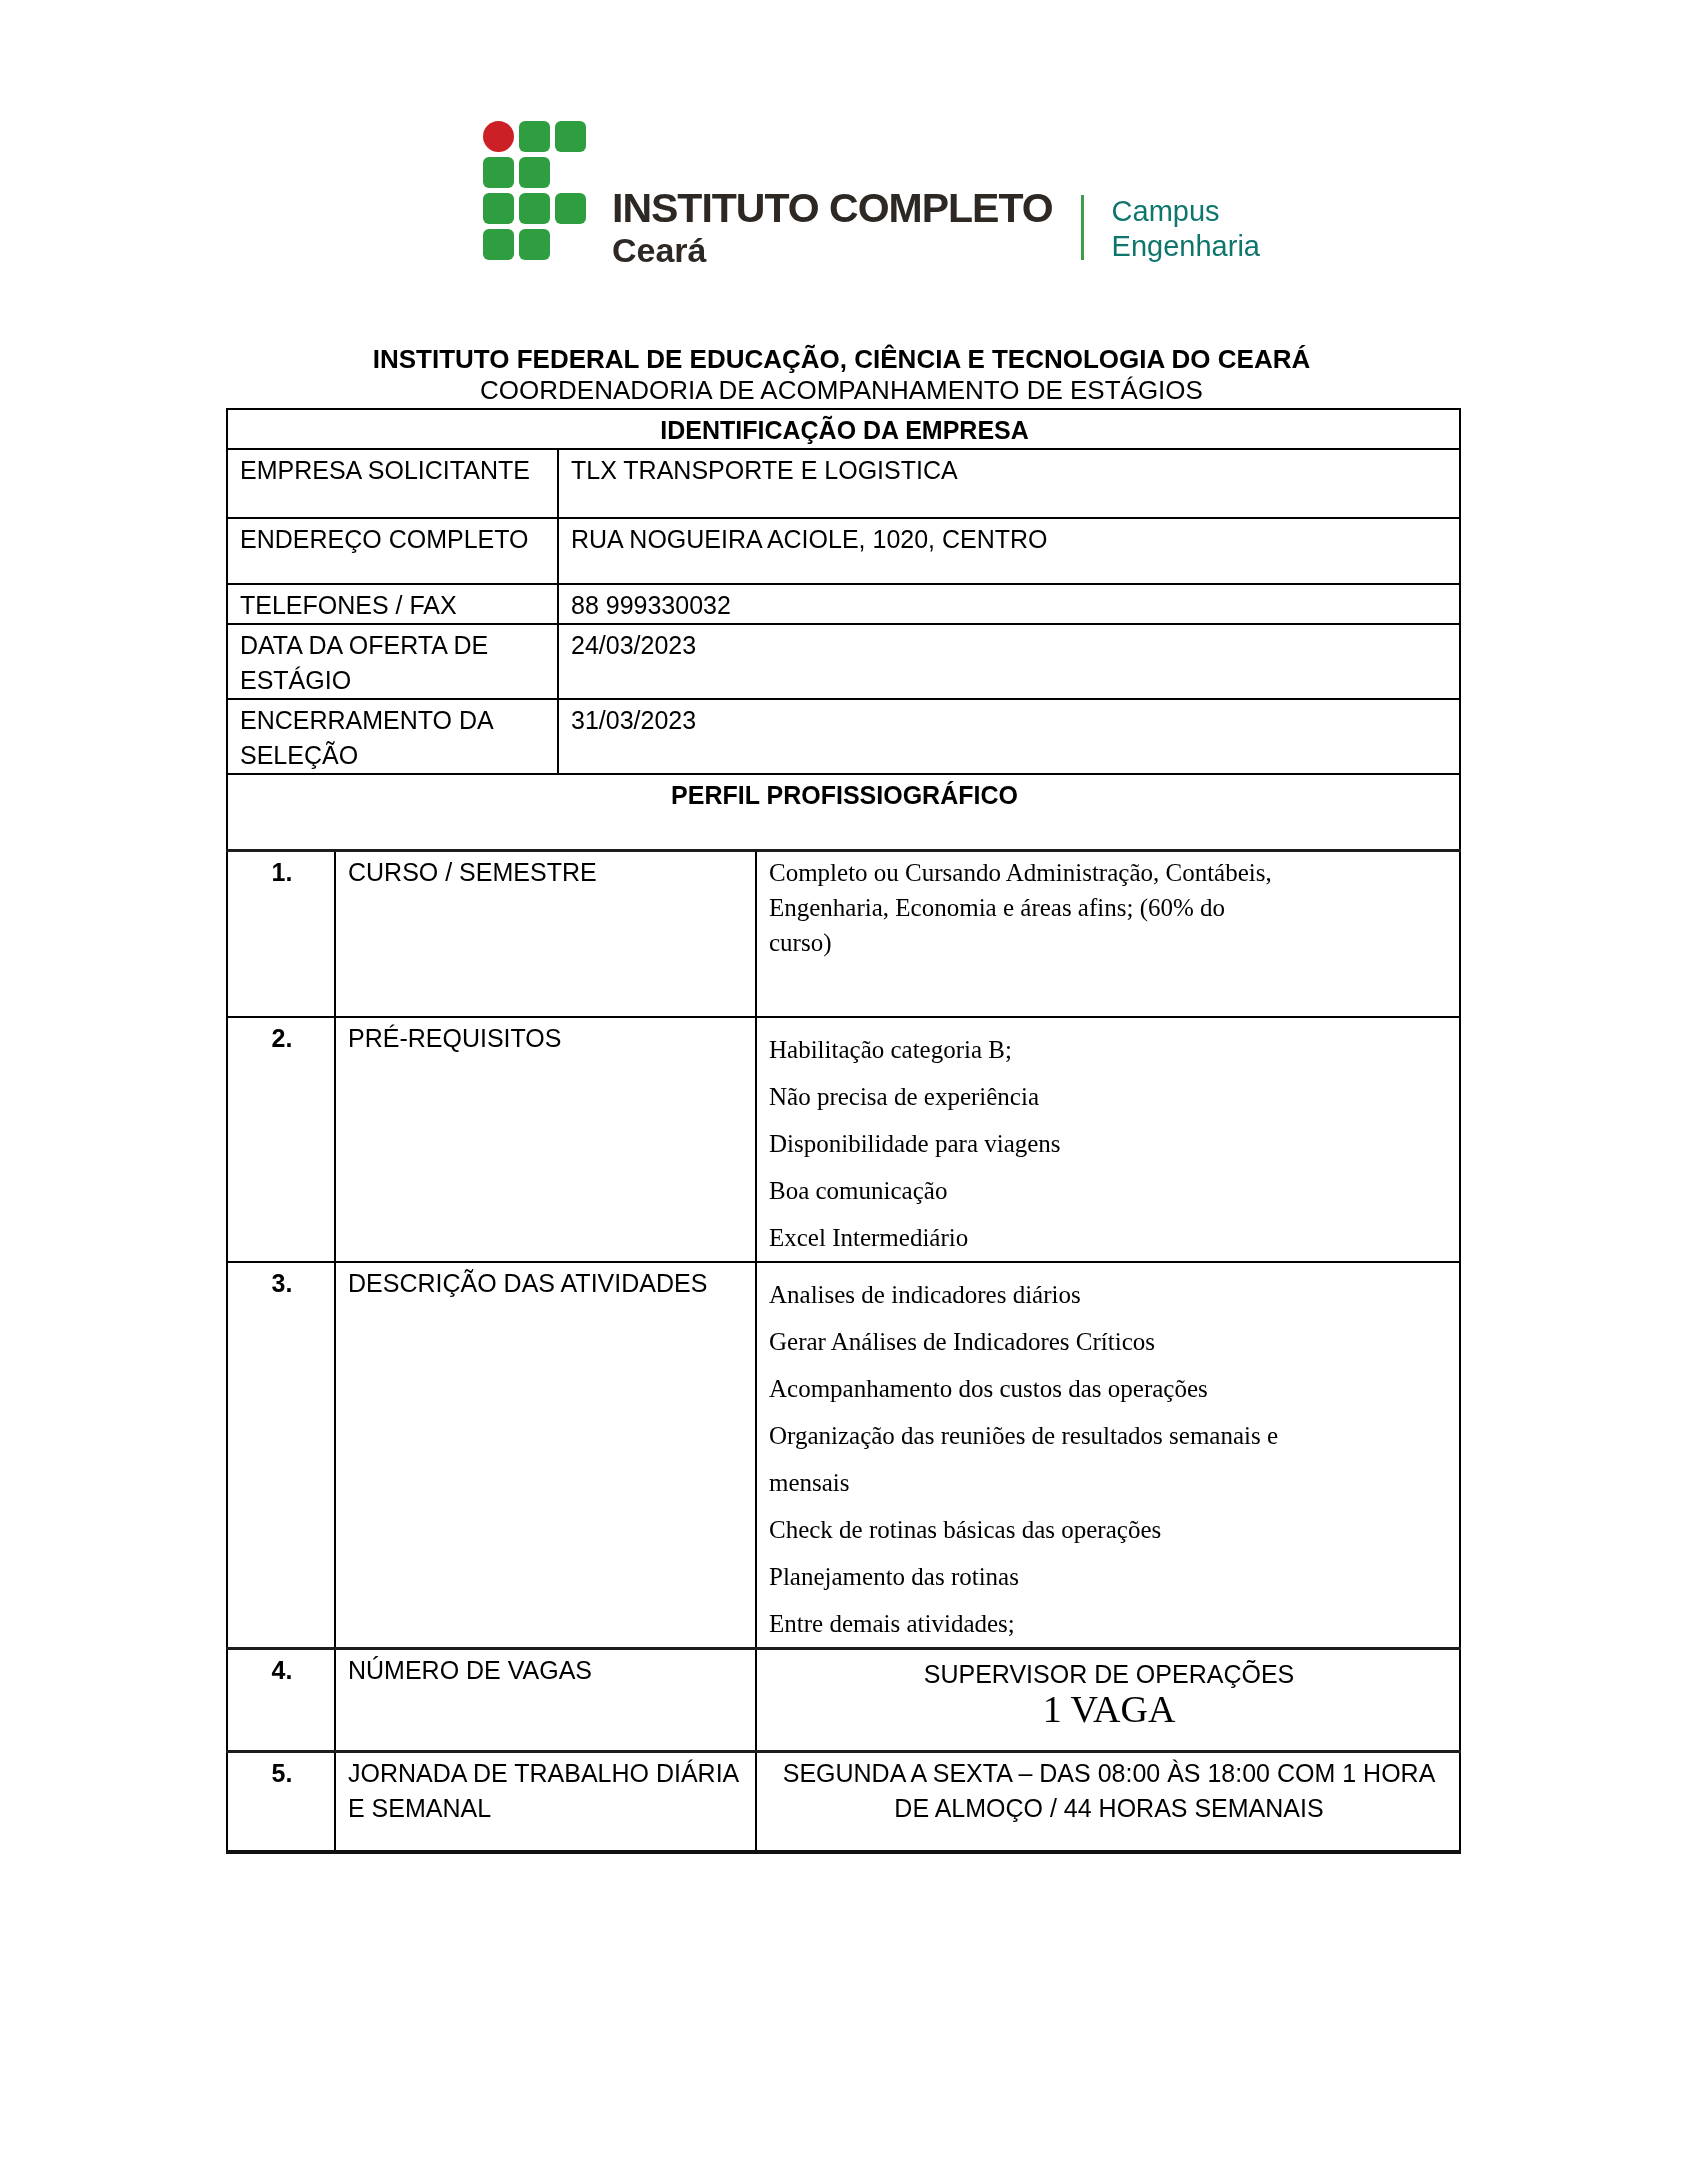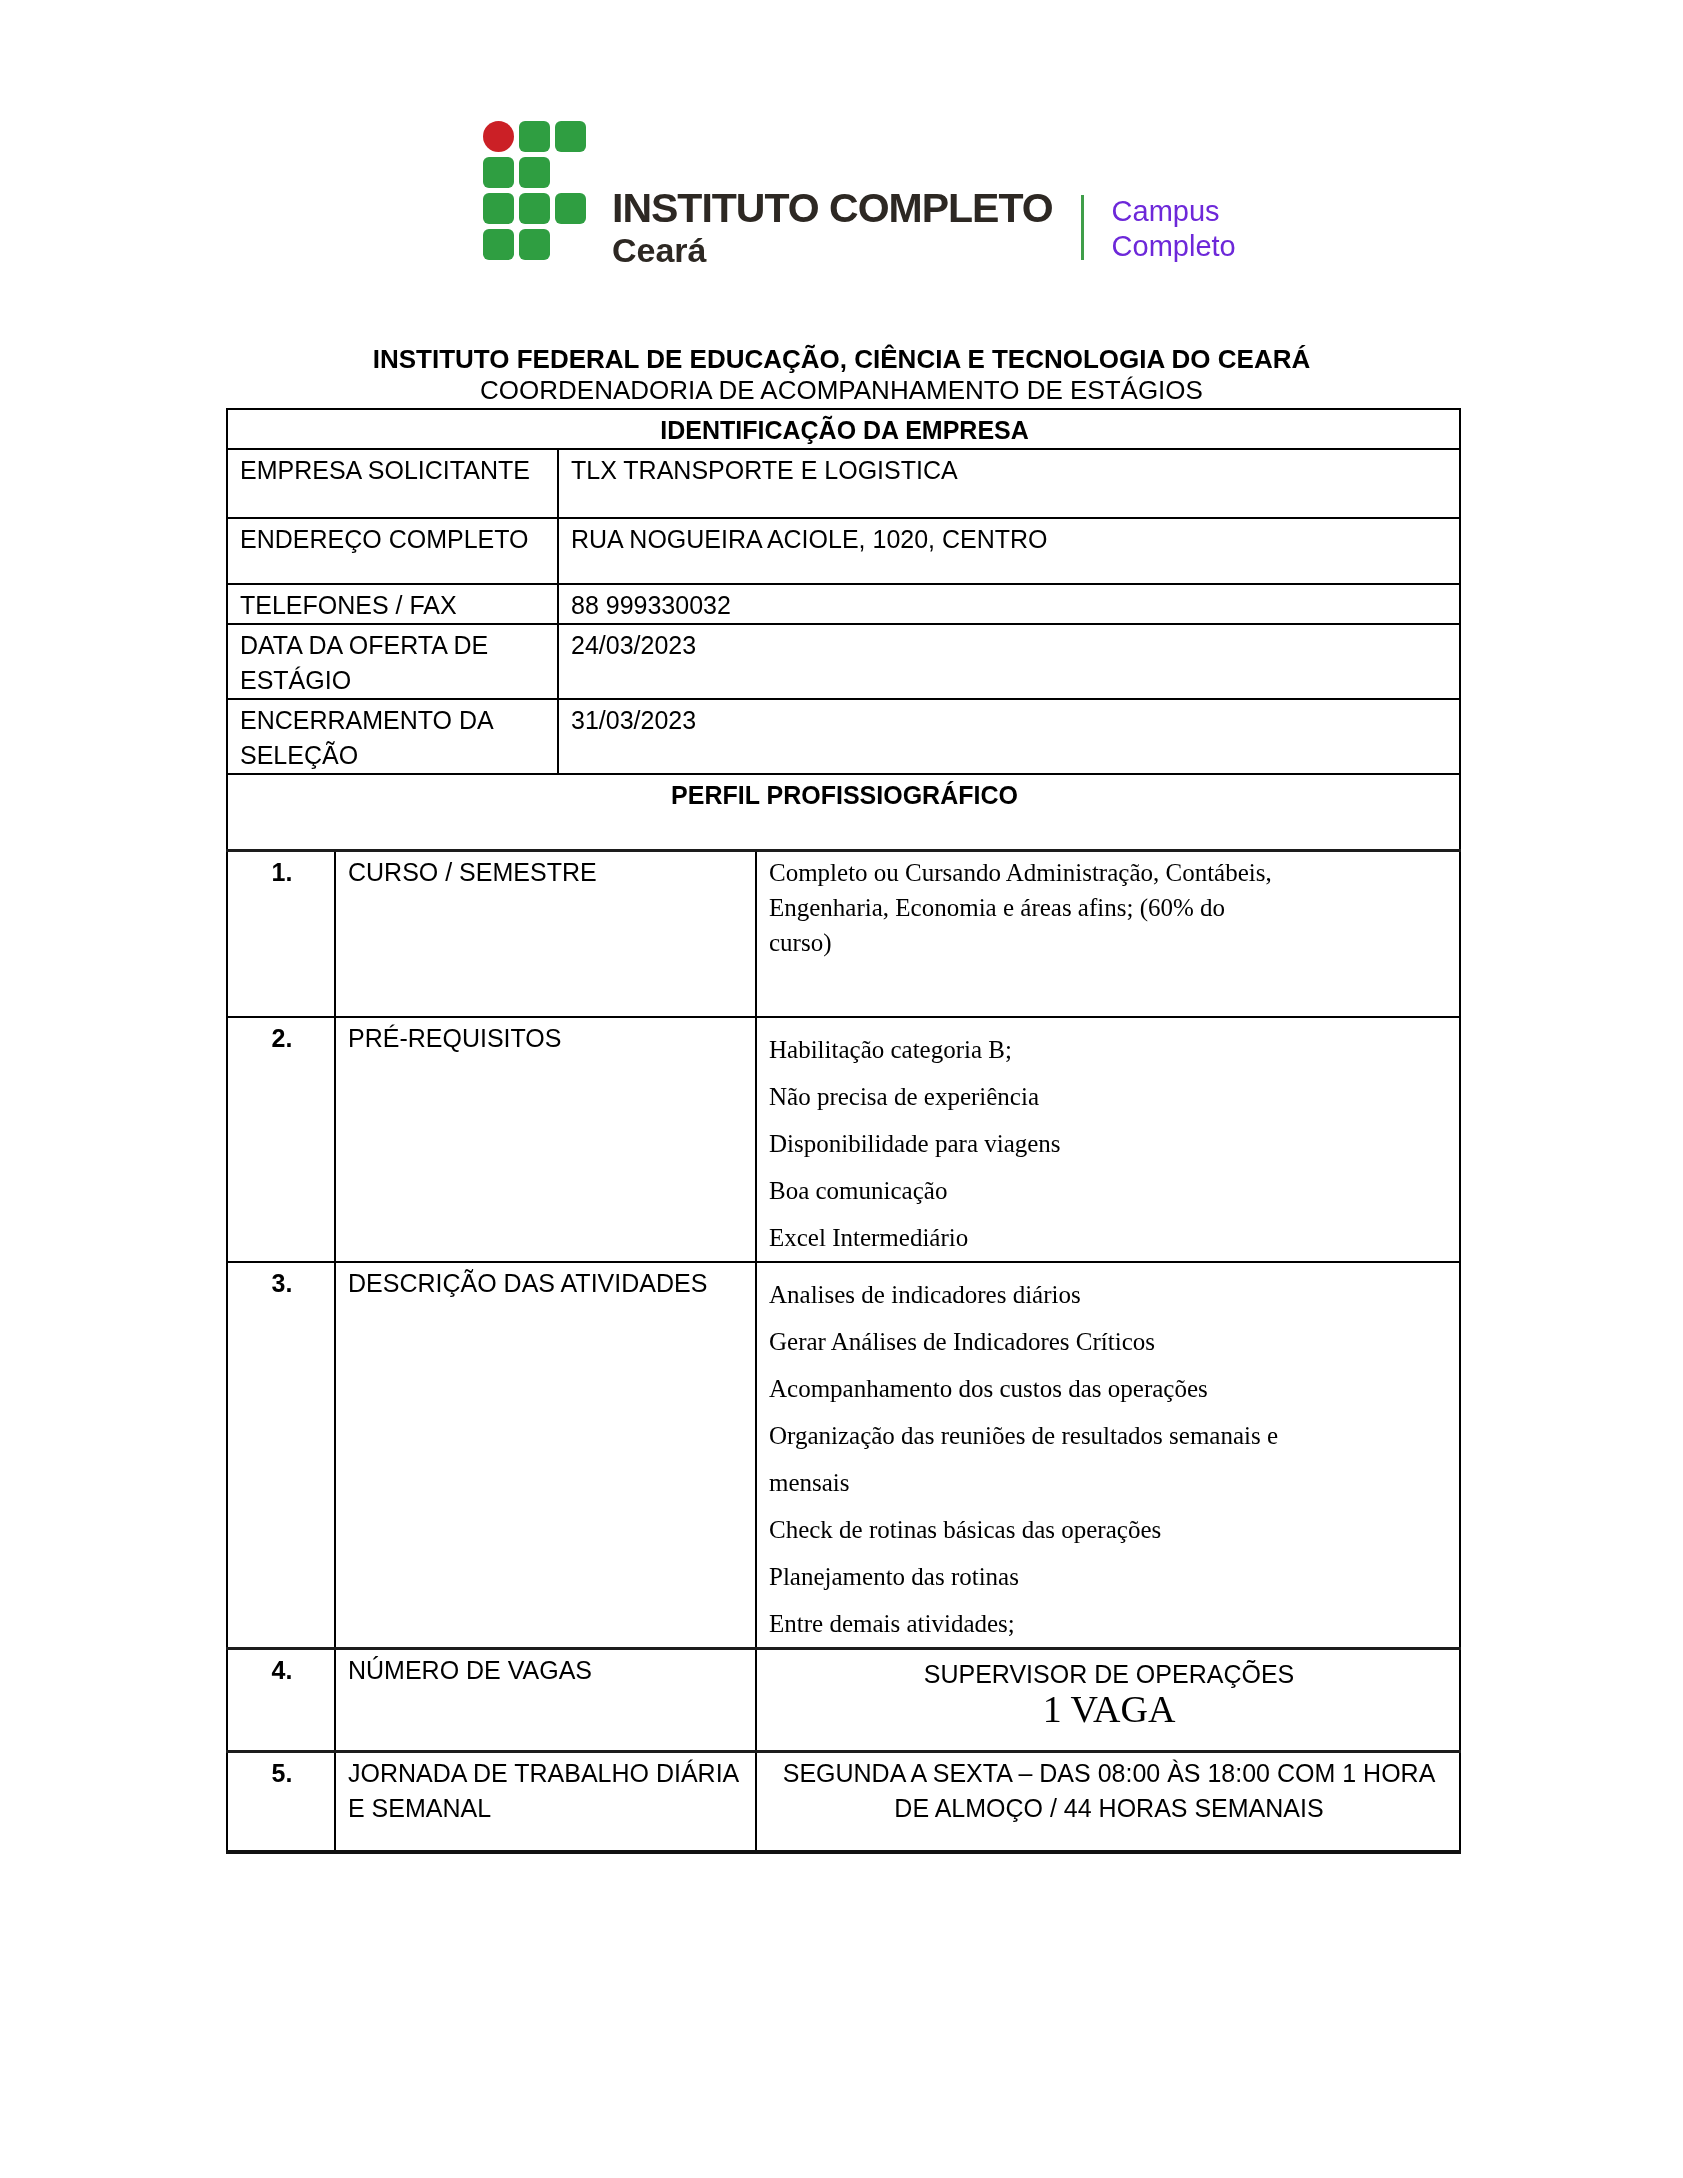--- a/index.html
+++ b/index.html
@@ -15,21 +15,21 @@
   
   .logo{position:absolute;left:483px;top:121px;display:flex;align-items:flex-start;}
   .logo-mark{display:grid;grid-template-columns:repeat(3,31px);grid-auto-rows:31px;gap:5px;}
   .cell{border-radius:6px;background:#2f9e41;}
   .cell.circle{border-radius:50%;background:#cb2026;}
   .cell.empty{background:transparent;}
   .brand-text{margin-left:26px;margin-top:67px;color:#2d2823;}
   .brand-title{font-size:41px;font-weight:700;letter-spacing:-1px;line-height:40px;}
   .brand-subtitle{font-size:34px;font-weight:700;line-height:40px;margin-top:2px;}
   .campus-divider{width:3px;height:65px;background:#3f9e49;margin-left:28px;margin-top:74px;}
-  .campus-block{margin-left:28px;margin-top:73px;font-size:29px;line-height:35px;color:#6d28d9;}
+  .campus-block{margin-left:28px;margin-top:73px;font-size:29px;line-height:35px;color:#0f766e;}
 
   
   .doc-titles{position:absolute;left:0;top:344px;width:1683px;text-align:center;}
   .doc-title-1{font-size:26px;font-weight:700;line-height:31px;}
   .doc-title-2{font-size:26px;font-weight:400;line-height:31px;}
 
   
   table.form{
     position:absolute;left:226px;top:408px;
     width:1233px;border-collapse:collapse;table-layout:fixed;
@@ -81,21 +81,21 @@
       <div class="cell"></div>
       <div class="cell empty"></div>
     </div>
     <div class="brand-text">
       <div class="brand-title">INSTITUTO COMPLETO</div>
       <div class="brand-subtitle">Ceará</div>
     </div>
     <div class="campus-divider"></div>
     <div class="campus-block">
       <div>Campus</div>
-      <div>Completo</div>
+      <div>Engenharia</div>
     </div>
   </div>
 
   <div class="doc-titles">
     <div class="doc-title-1">INSTITUTO FEDERAL DE EDUCAÇÃO, CIÊNCIA E TECNOLOGIA DO CEARÁ</div>
     <div class="doc-title-2">COORDENADORIA DE ACOMPANHAMENTO DE ESTÁGIOS</div>
   </div>
 
   <table class="form">
     <colgroup>

